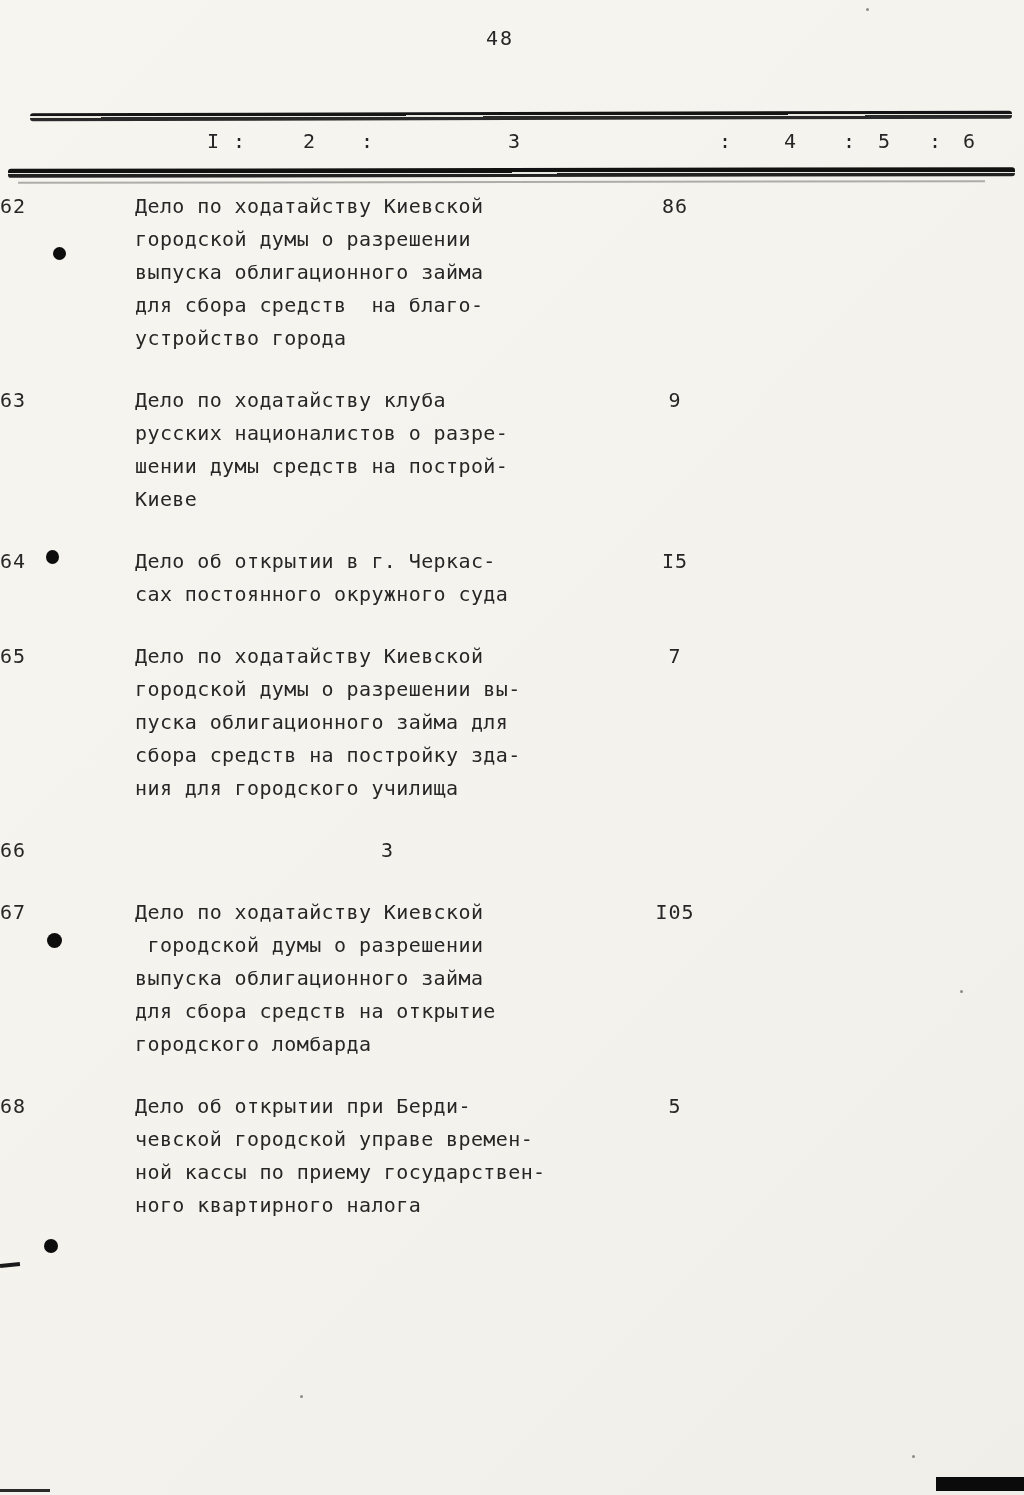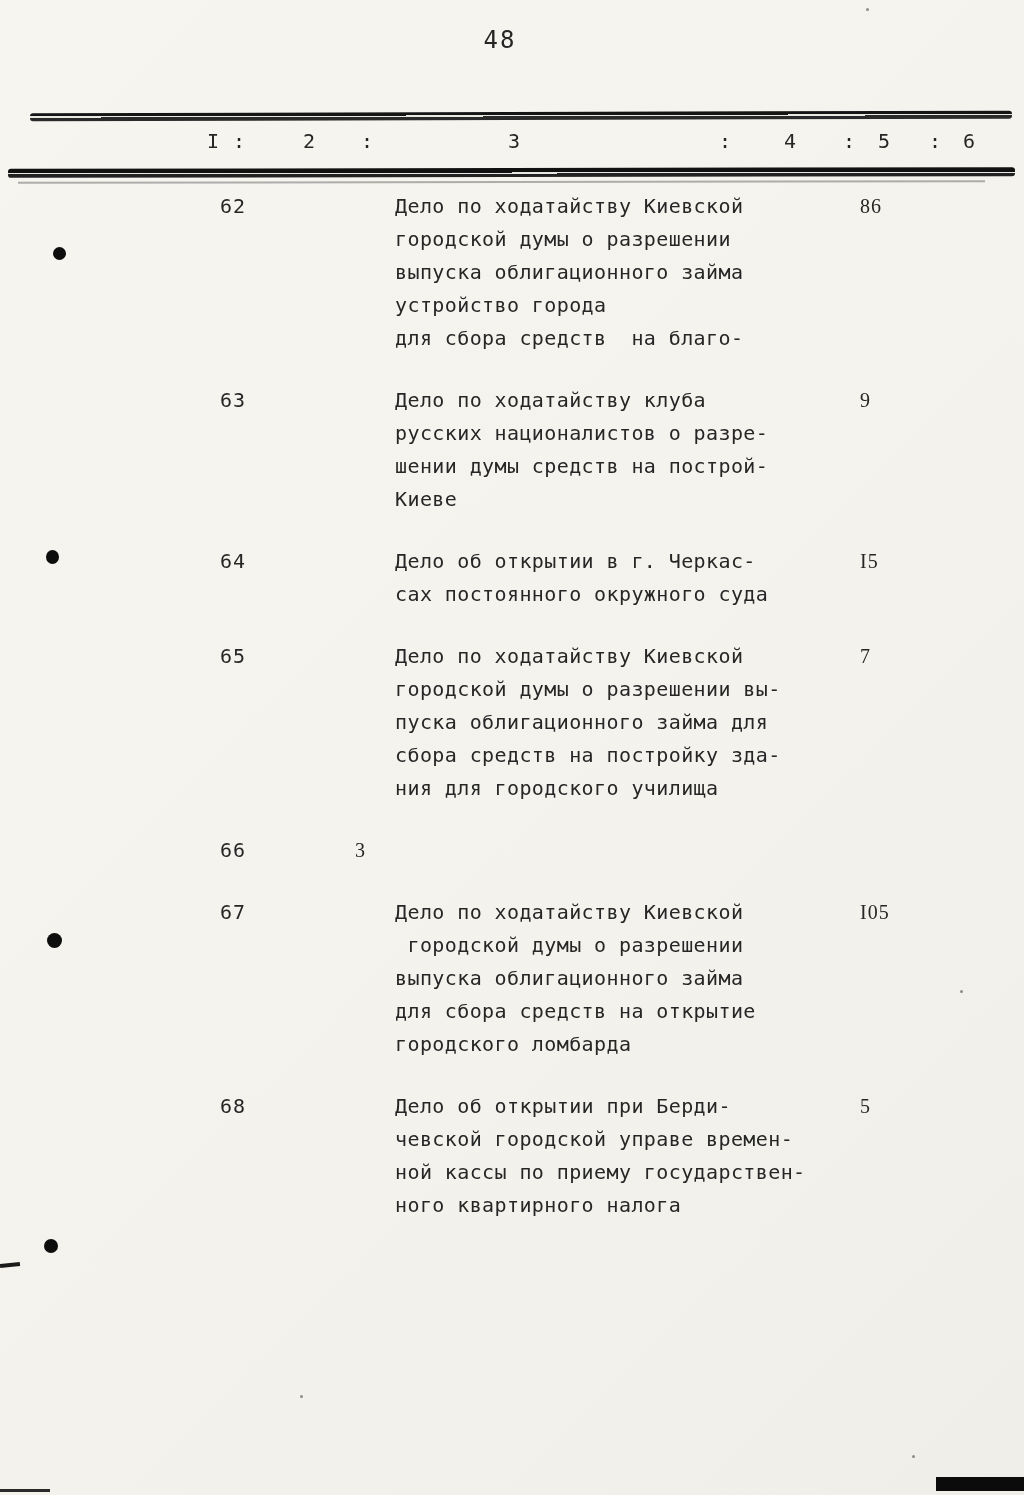--- a/index.html
+++ b/index.html
@@ -19,21 +19,21 @@
     position: absolute;
     inset: 0;
     background: linear-gradient(135deg, #f6f5f0 0%, #f3f2ec 60%, #efeee8 100%);
   }
   .page-number {
     position: absolute;
     top: 26px;
     left: 0;
     width: 1000px;
     text-align: center;
-    font-size: 24px;
+    font-size: 20px;
     letter-spacing: 2px;
   }
   
   .rule {
     position: absolute;
     border-radius: 3px;
   }
   .rule-top {
     top: 112px;
     left: 30px;
@@ -85,38 +85,35 @@
   
   .entries {
     position: absolute;
     top: 190px;
     left: 0;
     width: 1024px;
   }
   .entry {
     display: grid;
     grid-template-columns: 135px 505px 70px;
-    padding-left: 220px;
     margin-bottom: 29px;
     font-size: 20px;
     line-height: 33px;
   }
   .col-num {
     letter-spacing: 1px;
   }
   .col-text { }
   .entry-line {
     white-space: pre;
     letter-spacing: 0.4px;
-    margin-left: 40px;
   }
   .col-pages {
-    text-align: left;
+    text-align: center;
     letter-spacing: 1px;
-    font-family: Liberation Serif, serif;
   }
   
   .dot {
     position: absolute;
     background: #0d0d0d;
     border-radius: 50%;
   }
   .dot1 { left: 53px;  top: 247px;  width: 13px; height: 13px; }
   .dot2 { left: 46px;  top: 550px;  width: 13px; height: 14px; }
   .dot3 { left: 47px;  top: 933px;  width: 15px; height: 15px; }
@@ -183,22 +180,22 @@
 
   <div class="rule rule-mid"></div>
 
   <div class="entries">
   <div class="entry">
     <div class="col-num">62</div>
     <div class="col-text">
           <div class="entry-line">Дело по ходатайству Киевской</div>
           <div class="entry-line">городской думы о разрешении</div>
           <div class="entry-line">выпуска облигационного займа</div>
+          <div class="entry-line">для сбора средств  на благо-</div>
           <div class="entry-line">устройство города</div>
-          <div class="entry-line">для сбора средств  на благо-</div>
         </div>
     <div class="col-pages">86</div>
   </div>
 
   <div class="entry">
     <div class="col-num">63</div>
     <div class="col-text">
           <div class="entry-line">Дело по ходатайству клуба</div>
           <div class="entry-line">русских националистов о разре-</div>
           <div class="entry-line">шении думы средств на построй-</div>

